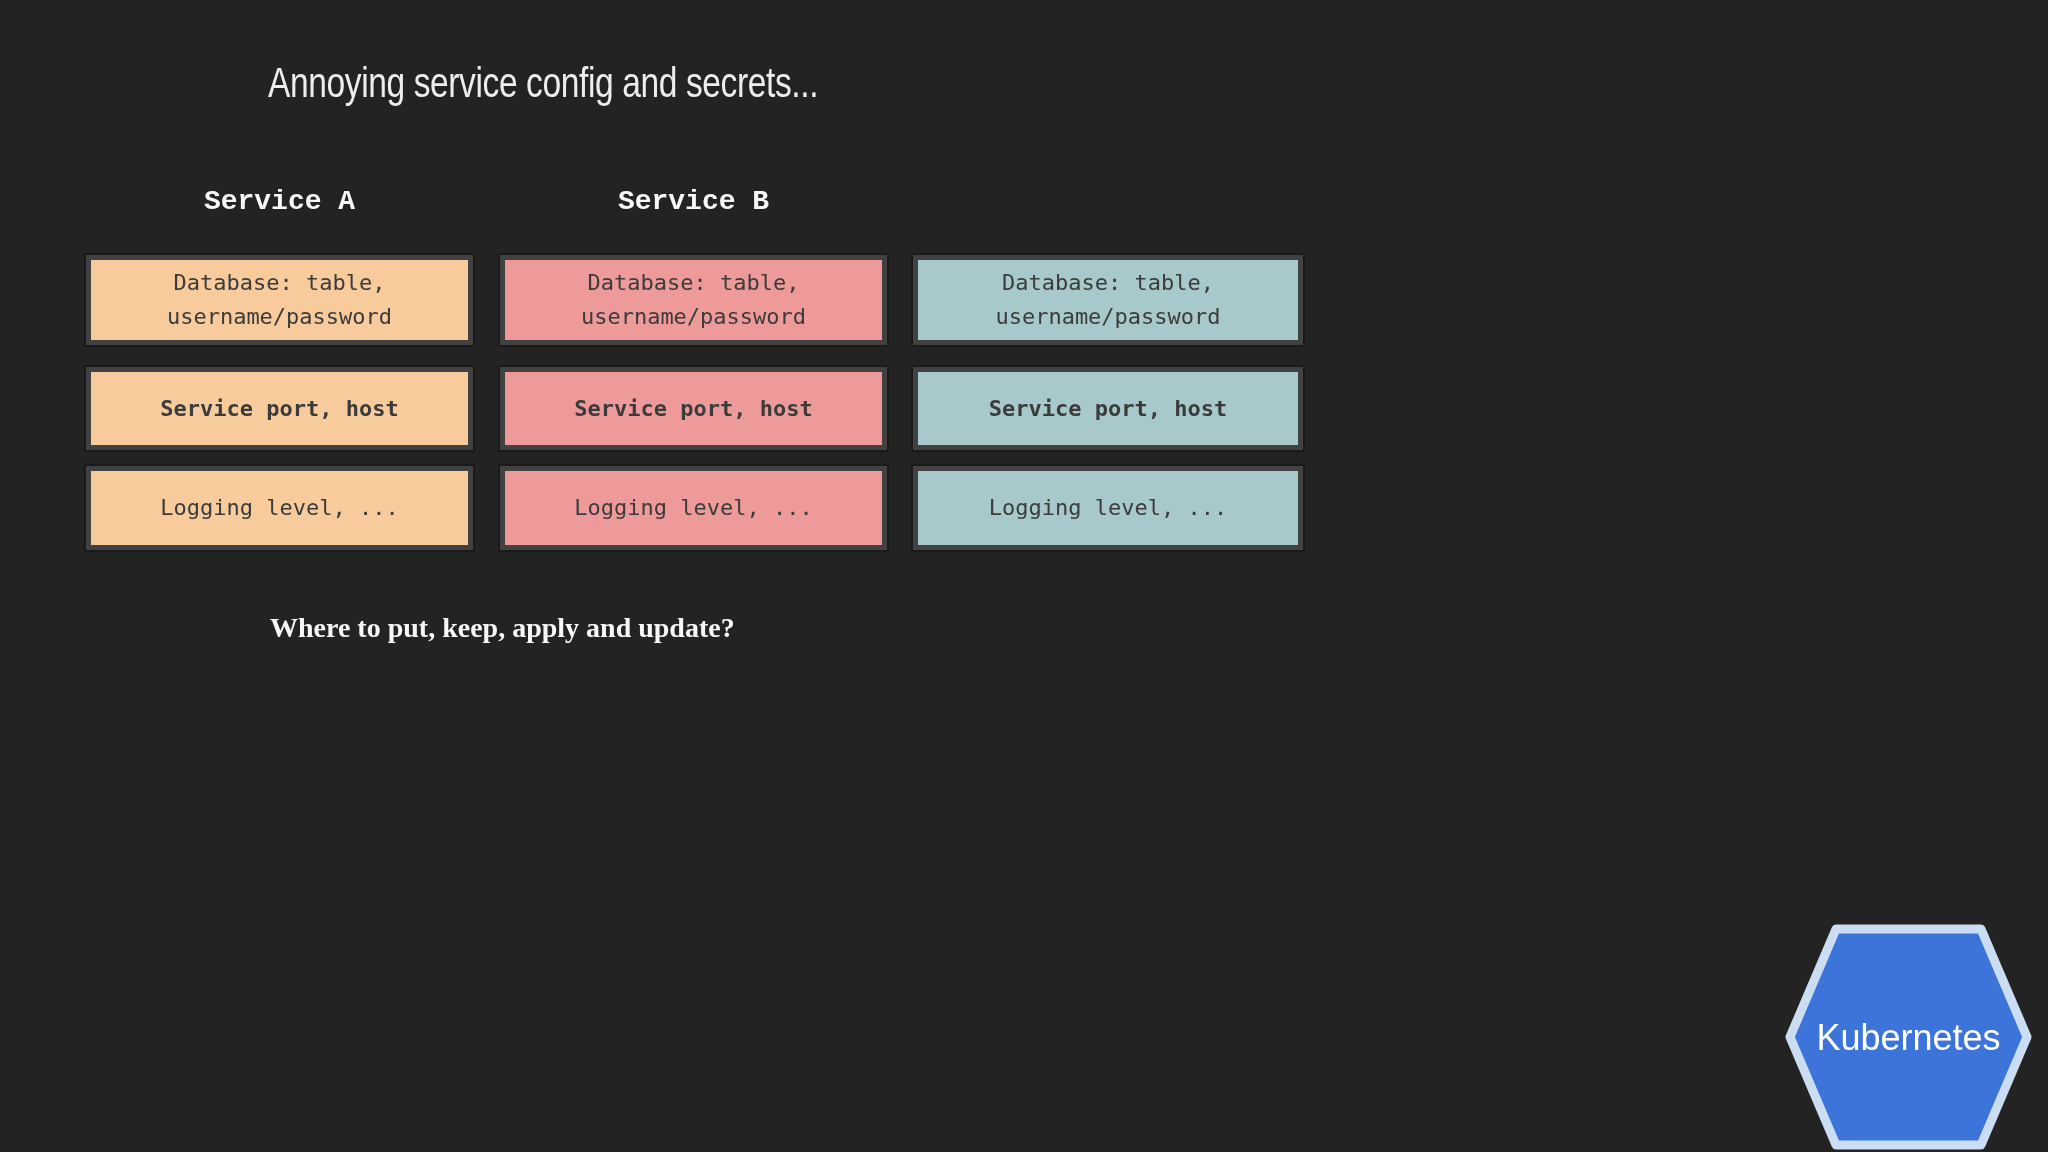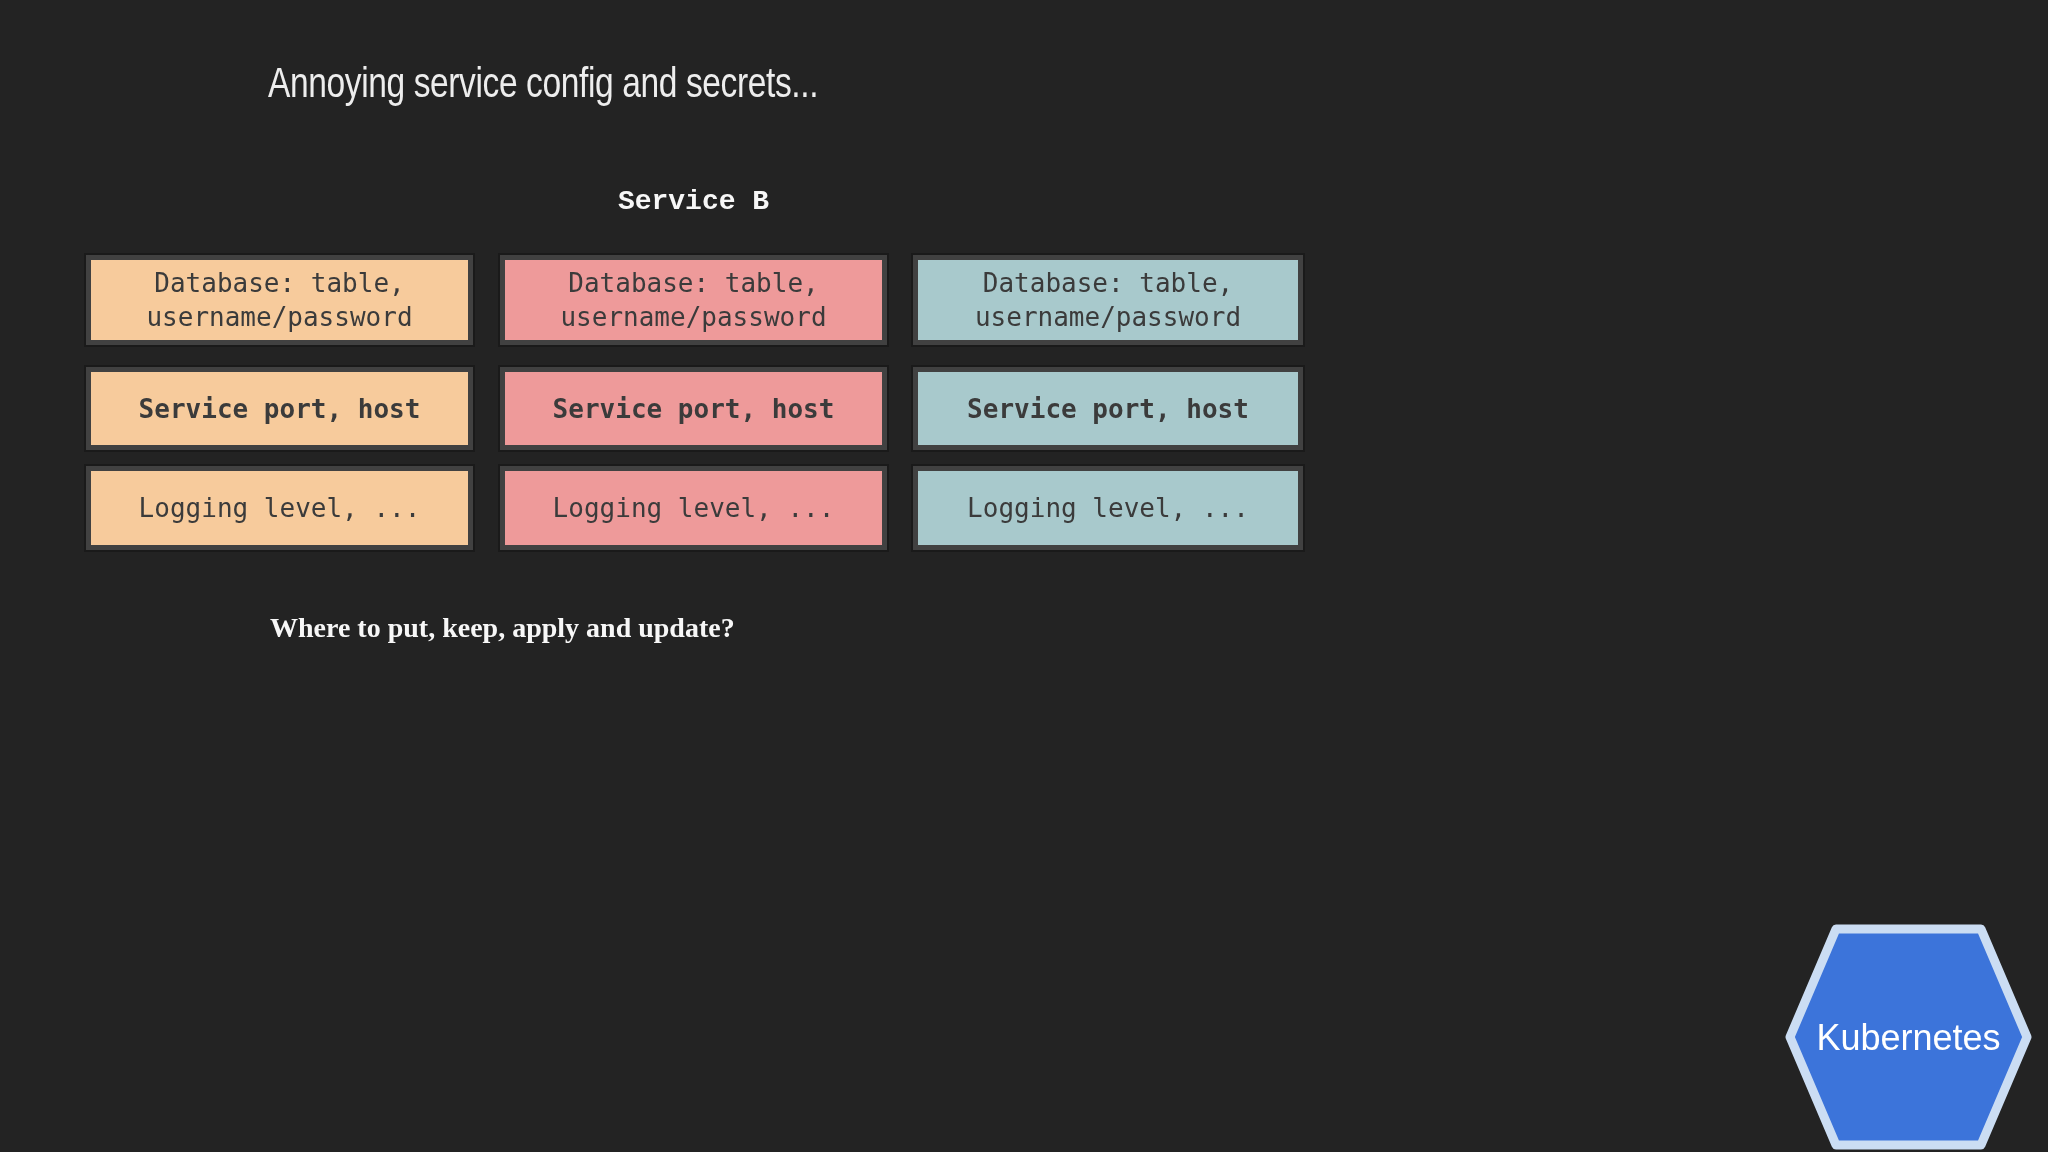--- a/index.html
+++ b/index.html
@@ -52,21 +52,21 @@
     left: 0;
     right: 0;
     box-sizing: border-box;
     border: 5px solid #414141;
     box-shadow: 0 0 0 2px #1a1a1a;
     display: flex;
     align-items: center;
     justify-content: center;
     text-align: center;
     font-family: "DejaVu Sans Mono", monospace;
-    font-size: 26px;
+    font-size: 22px;
     line-height: 34px;
     color: #3b3b3b;
     padding: 0 4px;
   }
   .box-1 { top: 69px;  height: 90px; }
   .box-2 { top: 181px; height: 83px; font-weight: bold; }
   .box-3 { top: 280px; height: 84px; }
   .question {
     position: absolute;
     left: 270px;
@@ -92,20 +92,21 @@
   }
 </style>
 </head>
 <body>
 
 <div class="slide" style="background-color: rgb(35, 35, 35);">
 
   <div class="slide-title">Annoying service config and secrets...</div>
 
   <div class="service-col col-a">
+    <div class="svc-header">Service A</div>
     <div class="config-box box-1" style="background-color: rgb(247, 203, 156);">
       <span>Database: table, username/password</span>
     </div>
     <div class="config-box box-2" style="background-color: rgb(247, 203, 156);">
       <span>Service port, host</span>
     </div>
     <div class="config-box box-3" style="background-color: rgb(247, 203, 156);">
       <span>Logging level, ...</span>
     </div>
   </div>

